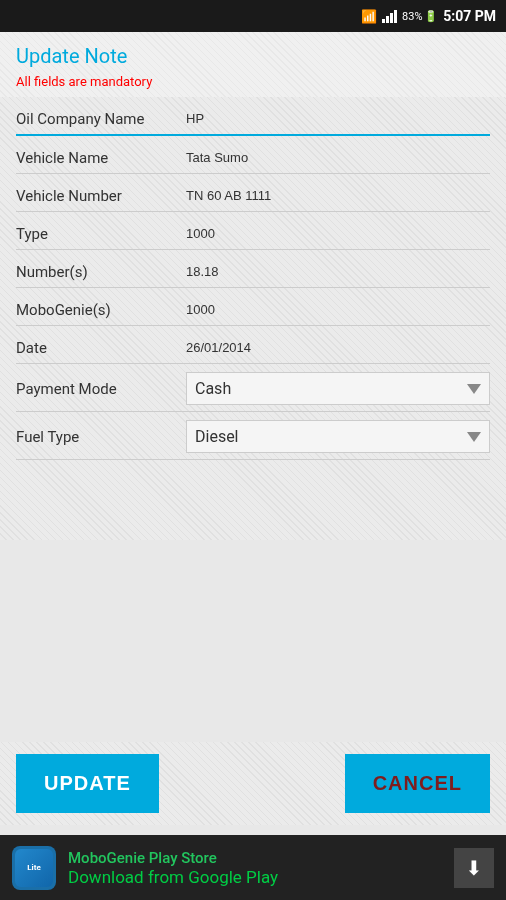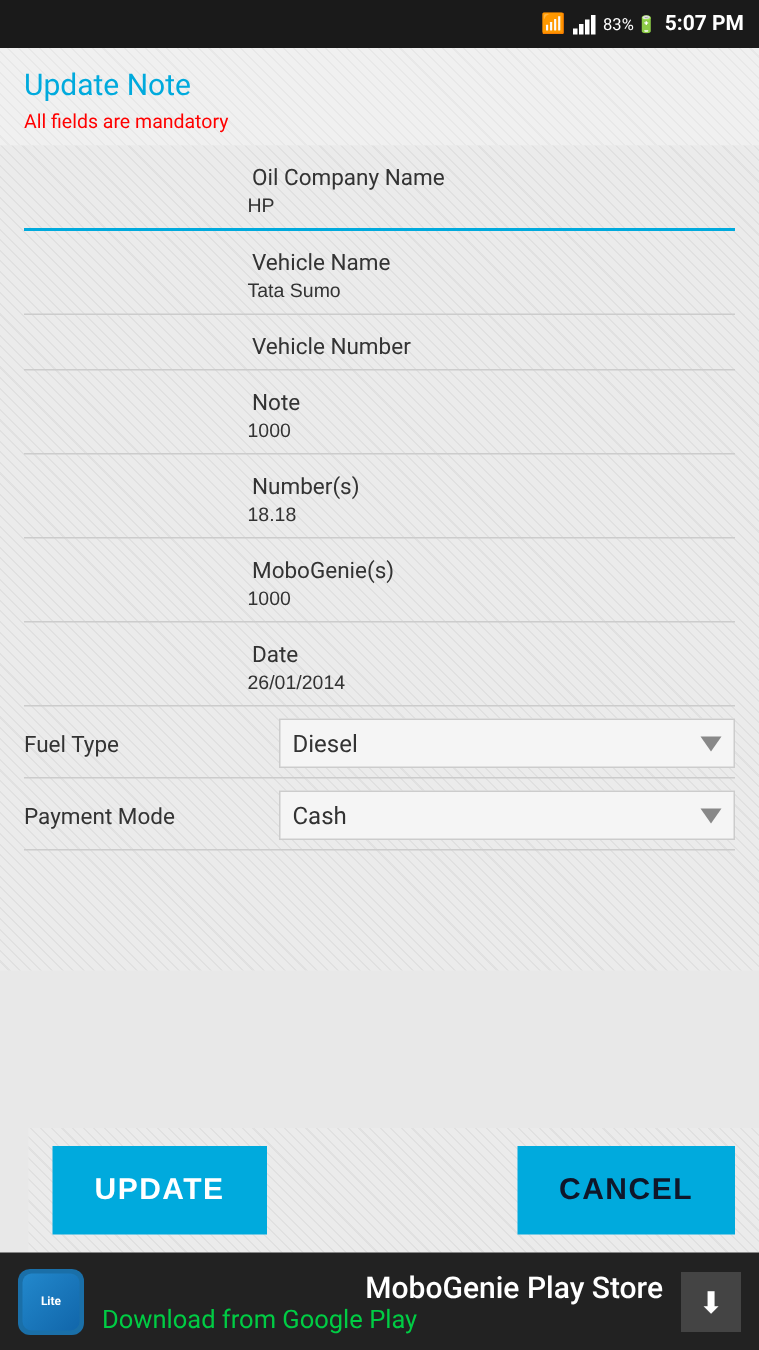--- a/index.html
+++ b/index.html
@@ -92,21 +92,20 @@
           rgba(200,200,200,0.3) 4px,
           rgba(200,200,200,0.3) 5px
         );
     }
 
     .form-row {
       display: flex;
       align-items: center;
       padding: 12px 0 6px;
       border-bottom: 1px solid #cccccc;
-      flex-direction: column;
     }
 
     .form-label {
       width: 170px;
       min-width: 170px;
       font-size: 15px;
       color: #333333;
       font-weight: 400;
     }
 
@@ -164,53 +163,52 @@
     }
 
     
     .spacer {
       height: 80px;
     }
 
     
     .button-row {
       position: absolute;
-      bottom: 65px;
+      bottom: 75px;
       left: 0;
       right: 0;
       display: flex;
       justify-content: space-between;
       padding: 12px 16px;
       background: #ebebeb;
       background-image: 
         repeating-linear-gradient(
           45deg,
           transparent,
           transparent 4px,
           rgba(200,200,200,0.3) 4px,
           rgba(200,200,200,0.3) 5px
         );
-      margin-left: 19px;
     }
 
     .btn-update {
       background: #00aadd;
       color: white;
       border: none;
       padding: 18px 28px;
       font-size: 20px;
       font-weight: bold;
       cursor: pointer;
       min-width: 120px;
       letter-spacing: 1px;
     }
 
     .btn-cancel {
       background: #00aadd;
-      color: #0f172a;
+      color: #7f1d1d;
       border: none;
       padding: 18px 28px;
       font-size: 20px;
       font-weight: bold;
       cursor: pointer;
       min-width: 120px;
       letter-spacing: 1px;
     }
 
     
@@ -252,24 +250,23 @@
       justify-content: center;
       font-size: 9px;
       color: white;
     }
 
     .ad-text {
       flex: 1;
     }
 
     .ad-title {
-      color: #ffffff;
-      font-size: 20px;
+      color: #22c55e;
+      font-size: 15px;
       font-weight: 500;
-      text-align: right;
     }
 
     .ad-subtitle {
       color: #00cc44;
       font-size: 17px;
     }
 
     .ad-download {
       width: 40px;
       height: 40px;
@@ -335,58 +332,59 @@
     <input class="form-input" type="text" value="HP" style="">
   </div>
 
   <div class="form-row">
     <div class="form-label">Vehicle Name</div>
     <input class="form-input" type="text" value="Tata Sumo" style="">
   </div>
 
   <div class="form-row">
     <div class="form-label">Vehicle Number</div>
-  </div>
-
-  <div class="form-row">
-    <div class="form-label">Note</div>
+    <input class="form-input" type="text" value="TN 60 AB 1111" style="">
+  </div>
+
+  <div class="form-row">
+    <div class="form-label">Type</div>
     <input class="form-input" type="text" value="1000" style="">
   </div>
 
   <div class="form-row">
     <div class="form-label">Number(s)</div>
     <input class="form-input" type="text" value="18.18" style="">
   </div>
 
   <div class="form-row">
     <div class="form-label">MoboGenie(s)</div>
     <input class="form-input" type="text" value="1000" style="">
   </div>
 
   <div class="form-row">
     <div class="form-label">Date</div>
     <input class="form-input" type="text" value="26/01/2014" style="">
+  </div>
+
+  <div class="form-select-row">
+    <div class="form-select-label">Payment Mode</div>
+    <div class="form-select-value">
+      <span class="form-select-text">Cash</span>
+      <div class="dropdown-arrow"></div>
+    </div>
   </div>
 
   <div class="form-select-row">
     <div class="form-select-label">Fuel Type</div>
     <div class="form-select-value">
       <span class="form-select-text">Diesel</span>
       <div class="dropdown-arrow"></div>
     </div>
   </div>
 
-  <div class="form-select-row">
-    <div class="form-select-label">Payment Mode</div>
-    <div class="form-select-value">
-      <span class="form-select-text">Cash</span>
-      <div class="dropdown-arrow"></div>
-    </div>
-  </div>
-
   <div class="spacer"></div>
 </div>
 
 <div class="button-row">
   <button class="btn-update">UPDATE</button>
   <button class="btn-cancel">CANCEL</button>
 </div>
 
 <div class="ad-banner">
   <div class="ad-icon">

